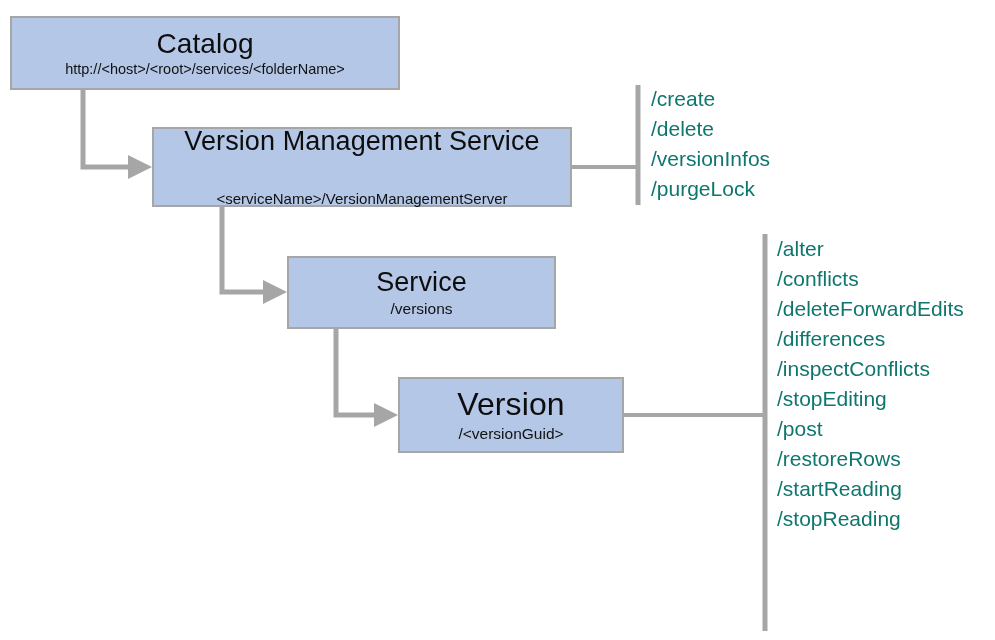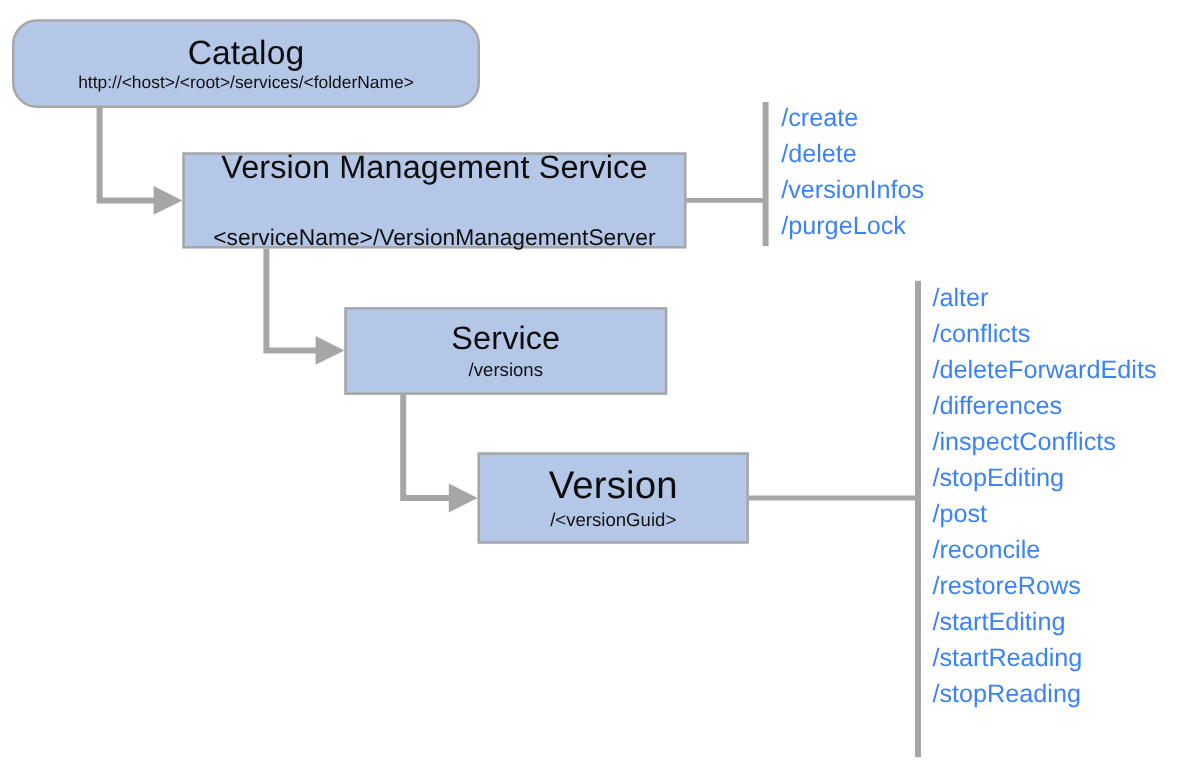--- a/index.html
+++ b/index.html
@@ -62,34 +62,33 @@
     color: #111111;
     margin-top: 5px;
     white-space: nowrap;
   }
 
   #node-catalog {
     left: 10px;
     top: 16px;
     width: 390px;
     height: 74px;
-    border-radius: 21px;
   }
   #node-catalog .node-title { font-size: 28px; }
   #node-catalog .node-sub { font-size: 14.5px; margin-top: 3px; }
 
   #node-vms {
     left: 152px;
     top: 127px;
     width: 420px;
     height: 80px;
     gap: 32px;
   }
   #node-vms .node-title { font-size: 27px; }
-  #node-vms .node-sub { font-size: 19px; margin-top: 4px; text-align: center; }
+  #node-vms .node-sub { font-size: 15px; margin-top: 4px; text-align: center; }
 
   #node-versions {
     left: 287px;
     top: 256px;
     width: 269px;
     height: 73px;
   }
   #node-versions .node-title { font-size: 27px; }
   #node-versions .node-sub { font-size: 15.5px; margin-top: 4px; }
 
@@ -98,21 +97,21 @@
     top: 377px;
     width: 226px;
     height: 76px;
   }
   #node-version .node-title { font-size: 32px; }
   #node-version .node-sub { font-size: 15.5px; margin-top: 4px; }
 
   
   .op-list {
     position: absolute;
-    color: #3b82f6;
+    color: #0f766e;
     font-size: 21px;
     line-height: 30px;
     white-space: nowrap;
   }
   .op-item {
     display: block;
   }
 
   #ops-service {
     left: 651px;
@@ -184,20 +183,18 @@
     </div>
 
   <div class="op-list" id="ops-version">
       <span class="op-item">/alter</span>
       <span class="op-item">/conflicts</span>
       <span class="op-item">/deleteForwardEdits</span>
       <span class="op-item">/differences</span>
       <span class="op-item">/inspectConflicts</span>
       <span class="op-item">/stopEditing</span>
       <span class="op-item">/post</span>
-      <span class="op-item">/reconcile</span>
       <span class="op-item">/restoreRows</span>
-      <span class="op-item">/startEditing</span>
       <span class="op-item">/startReading</span>
       <span class="op-item">/stopReading</span>
     </div>
 
 </div>
 
 </body></html>

